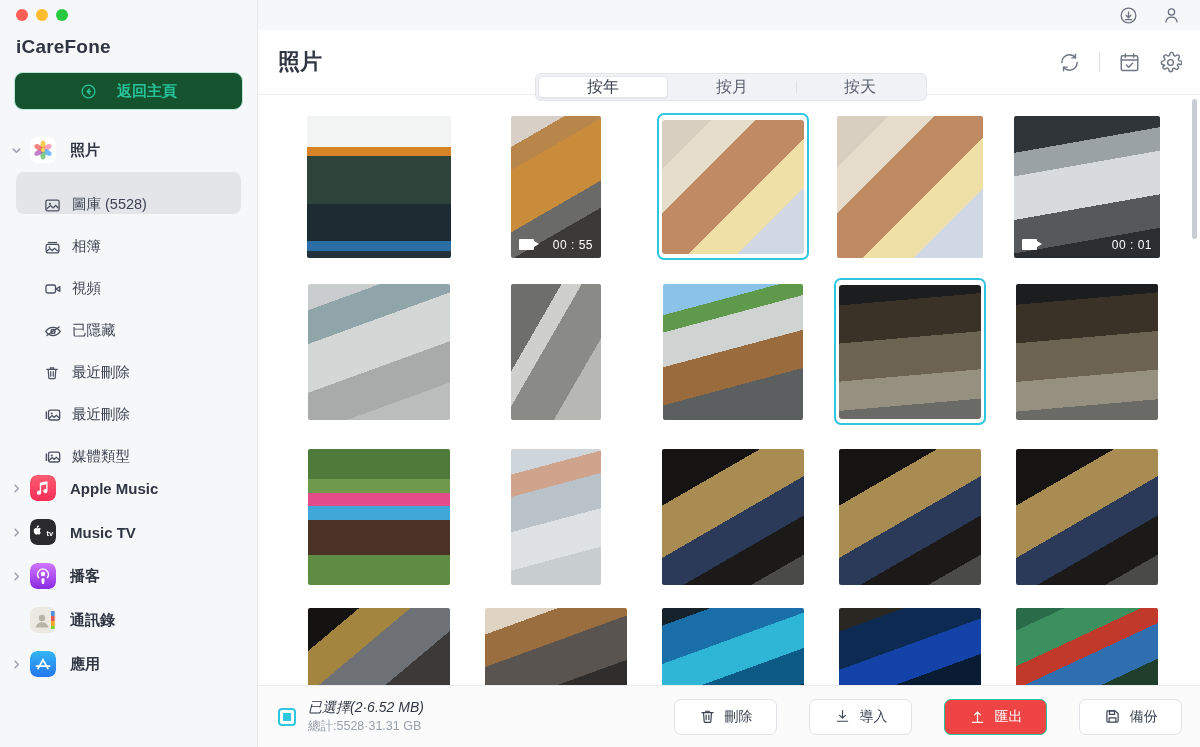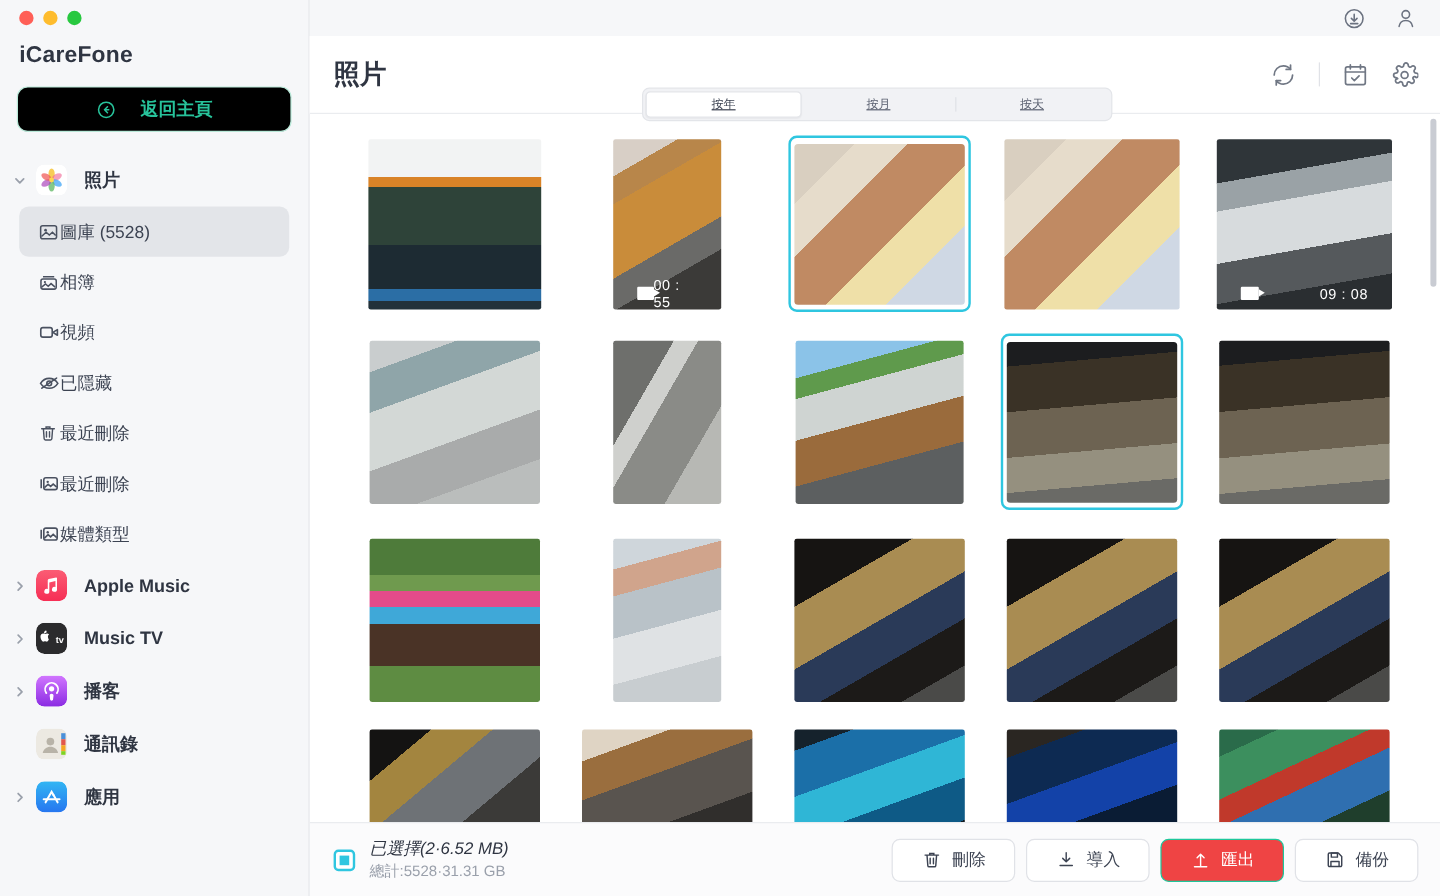--- a/index.html
+++ b/index.html
@@ -48,21 +48,21 @@
     letter-spacing: .2px;
     height: 30px;
     display: flex;
     align-items: center;
   }
 
   .home-btn {
     margin: 12px 14px 0 14px;
     height: 38px;
     border: 1px solid #b9e9d9;
-    background: #000000;
+    background: #14532d;
     border-radius: 9px;
     display: flex;
     align-items: center;
     justify-content: center;
     gap: 20px;
     color: #27c39b;
     font-size: 15px;
     font-weight: bold;
     cursor: pointer;
   }
@@ -96,22 +96,23 @@
     font-weight: bold;
     color: #2f3542;
     margin-left: 8px;
   }
 
   .sub-item {
     height: 42px;
     margin: 0 16px;
     border-radius: 8px;
     display: flex;
-    align-items: center;
-    padding-left: 16px;
+    align-items: flex-end;
+    padding-left: 28px;
+    gap: 10px;
     cursor: pointer;
     color: #3c4352;
     font-size: 14.5px;
   }
   .sub-item.active { background: #e3e5e9; font-weight: normal; }
   .sub-item .ico { width: 18px; height: 18px; flex: none; color: #4a5160; display:flex; align-items:center; }
 
   
   .main {
     flex: 1;
@@ -157,26 +158,25 @@
     border: 1px solid #e3e5e9;
     border-radius: 6px;
     display: flex;
     padding: 2px;
   }
   .seg-btn {
     flex: 1;
     display: flex;
     align-items: center;
     justify-content: center;
-    font-size: 10px;
+    font-size: 16px;
     color: #5a6070;
     border-radius: 4px;
     cursor: pointer;
     position: relative;
-    text-decoration: underline;
   }
   .seg-btn + .seg-btn::before {
     content: "";
     position: absolute;
     left: 0; top: 5px; bottom: 5px;
     width: 1px;
     background: #dfe1e6;
   }
   .seg-btn.active {
     background: #ffffff;
@@ -232,21 +232,21 @@
     background: #ddd;
   }
   .cell.sel .thumb { border-radius: 3px; }
   .badge {
     position: absolute;
     left: 0; right: 0; bottom: 0;
     height: 26px;
     display: flex;
     align-items: center;
     justify-content: space-between;
-    padding: 0 20px;
+    padding: 0 8px;
     color: #fff;
     font-size: 12px;
     letter-spacing: .5px;
   }
   .cam {
     width: 15px; height: 11px;
     background: #fff;
     border-radius: 1px;
     position: relative;
   }
@@ -291,21 +291,21 @@
     flex: none;
     display: flex; align-items: center; justify-content: center;
     cursor: pointer;
     background: #fff;
   }
   .sel-box i { width: 8px; height: 8px; background: #2fc6e0; display: block; }
   .sel-text { display: flex; flex-direction: column; justify-content: center; }
   .sel-main { font-size: 14px; color: #2f3542; line-height: 19px; font-style: italic; }
   .sel-sub { font-size: 12.5px; color: #9aa0ab; line-height: 18px; }
 
-  .actions { margin-left: auto; display: flex; align-items: center; gap: 9px; }
+  .actions { margin-left: auto; display: flex; align-items: center; gap: 32px; }
   .btn {
     height: 36px;
     min-width: 103px;
     border: 1px solid #e0e2e7;
     background: #ffffff;
     border-radius: 7px;
     display: flex;
     align-items: center;
     justify-content: center;
     gap: 9px;
@@ -631,21 +631,21 @@
         <div class="cell">
           <div class="thumb" style="width:146px;height:142px;background:
              linear-gradient(135deg,#d9cfc0 0 18%, #e6dccb 18% 34%, #c08a63 34% 58%, #efe0a8 58% 76%, #cfd8e4 76% 100%);"></div>
         </div>
 
         <div class="cell">
           <div class="thumb" style="width:146px;height:142px;background:
              linear-gradient(170deg,#2f3539 0 22%, #9aa2a6 22% 36%, #d7dbdd 36% 62%, #55595c 62% 82%, #2a2e31 82% 100%);">
             <div class="badge">
               <span class="cam"></span>
-              <span>09 : 08</span>
+              <span>00 : 01</span>
             </div>
           </div>
         </div>
 
         <div class="cell">
           <div class="thumb" style="width:142px;height:136px;background:
              linear-gradient(160deg,#c9cdce 0 14%, #8fa5a9 14% 32%, #d3d8d6 32% 58%, #a9abab 58% 80%, #babdbc 80% 100%);"></div>
         </div>
 
         <div class="cell">

